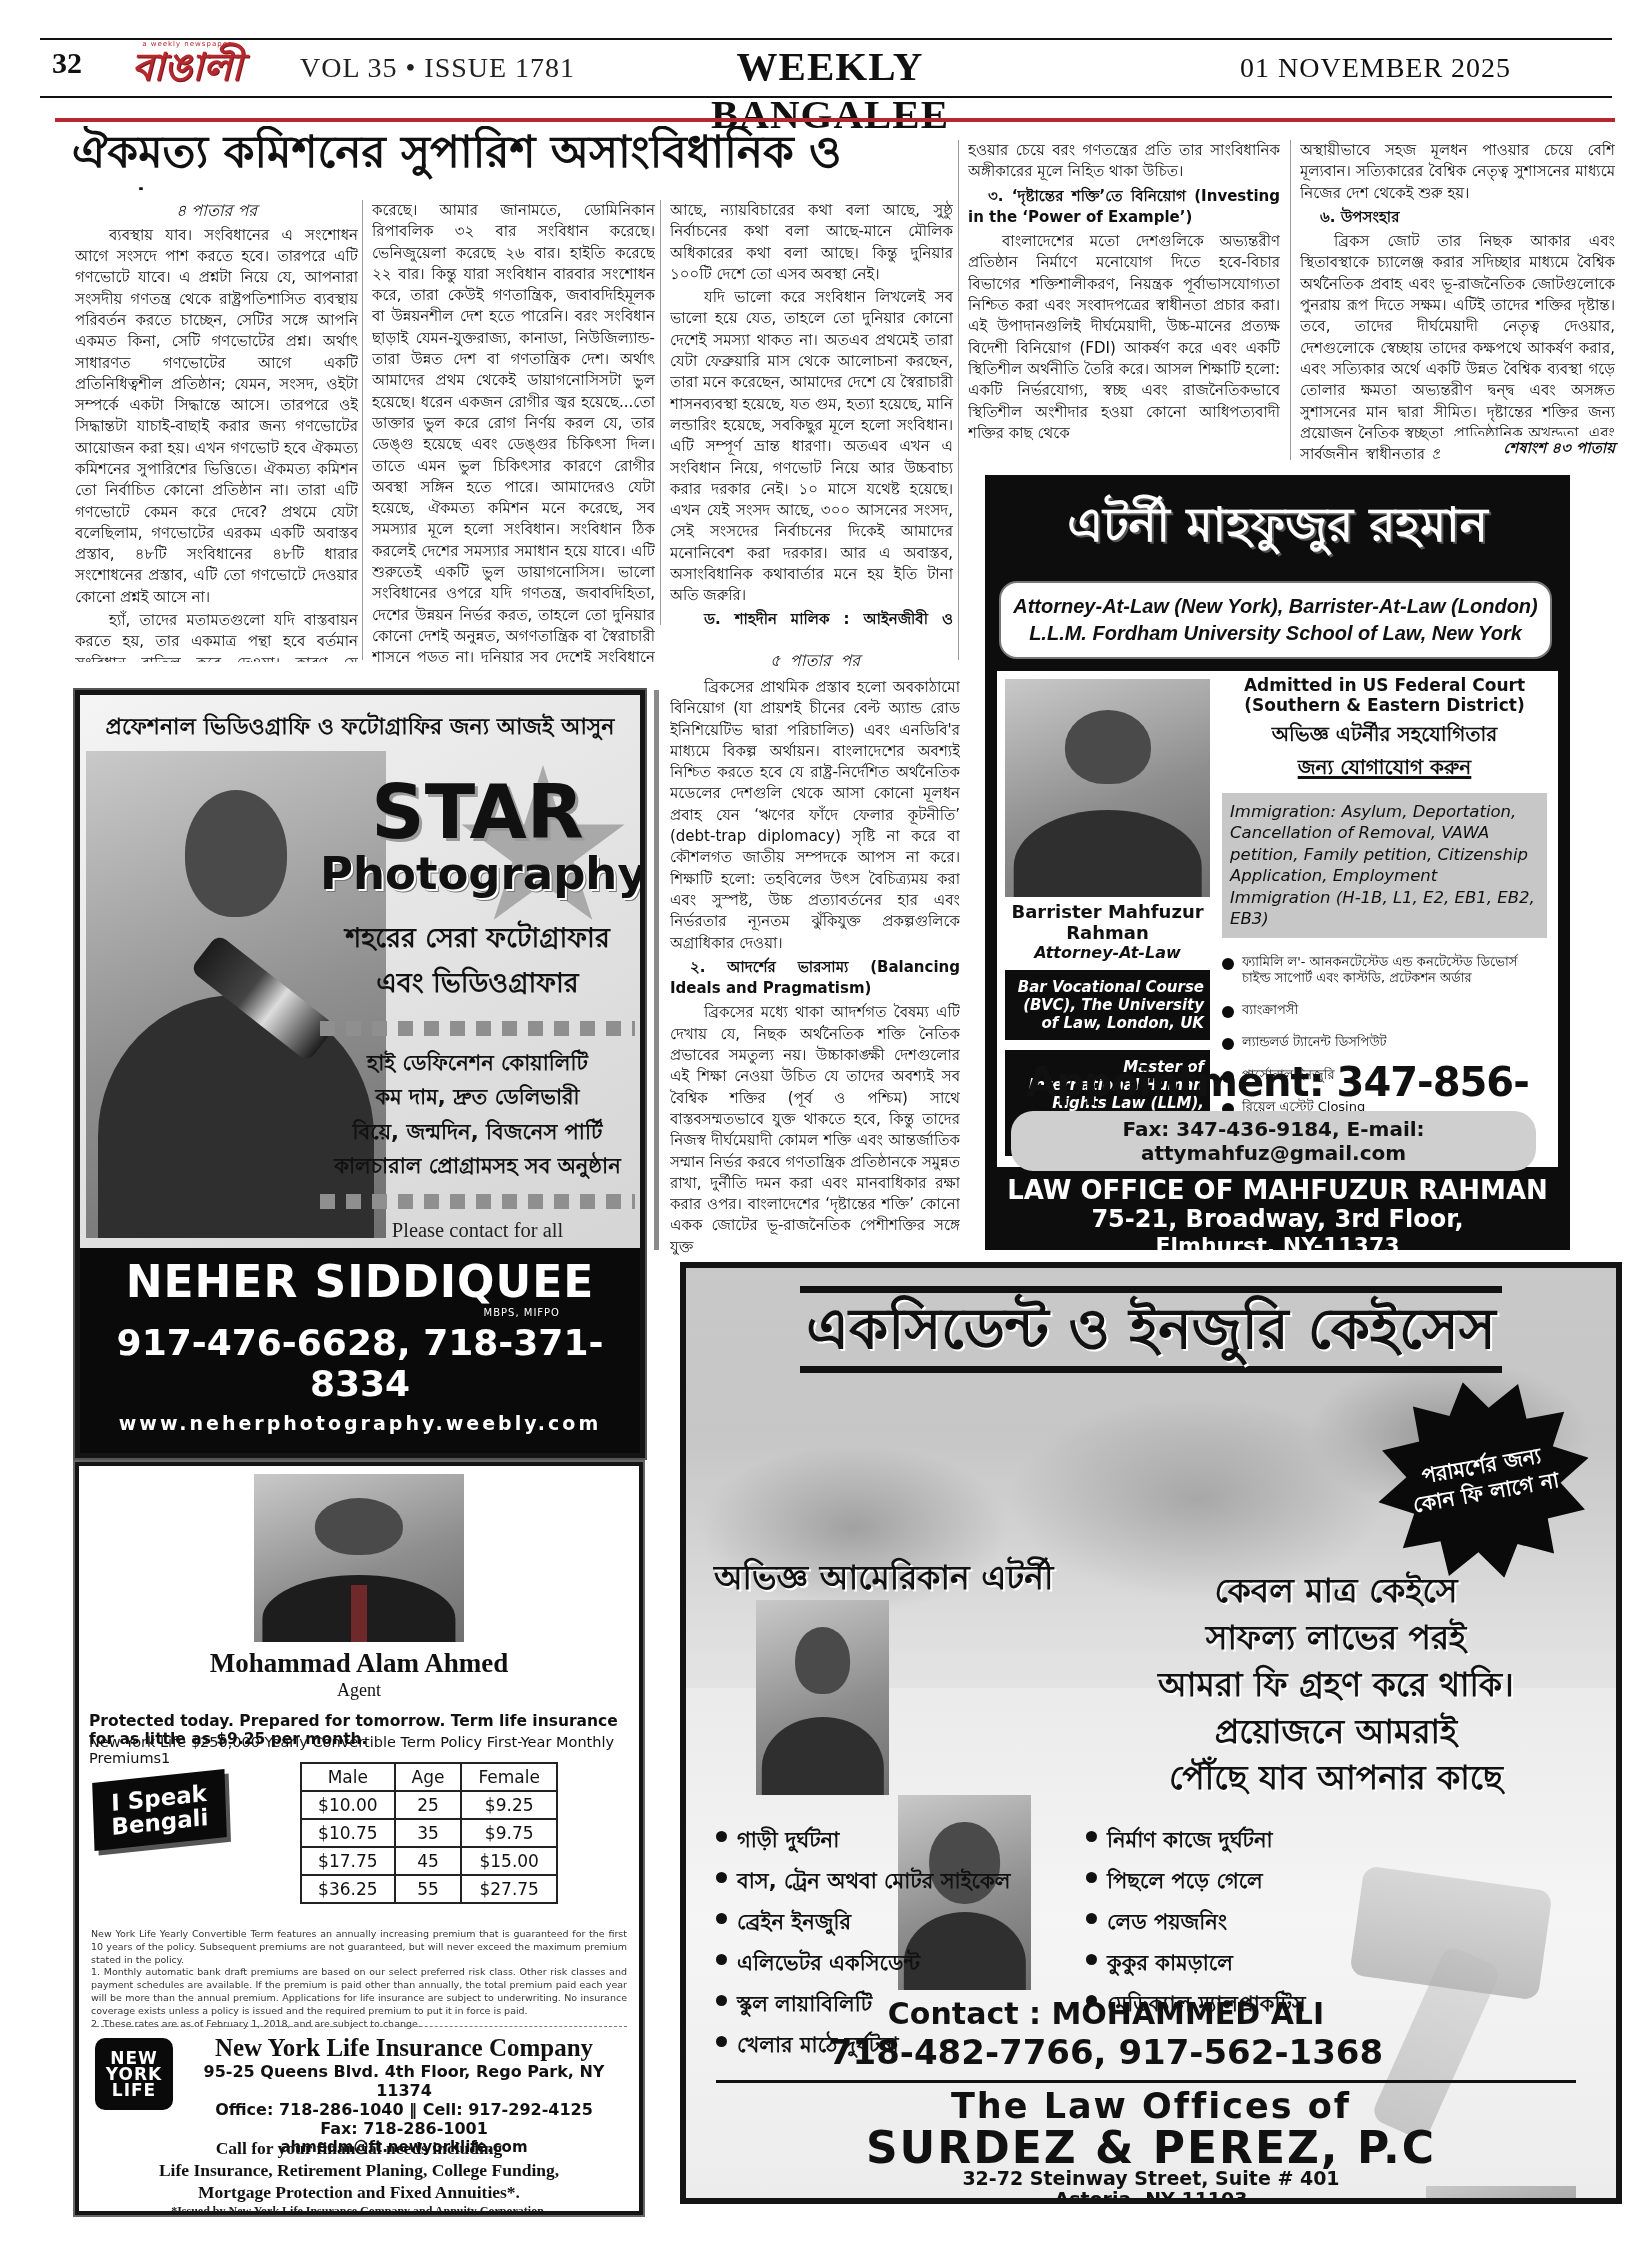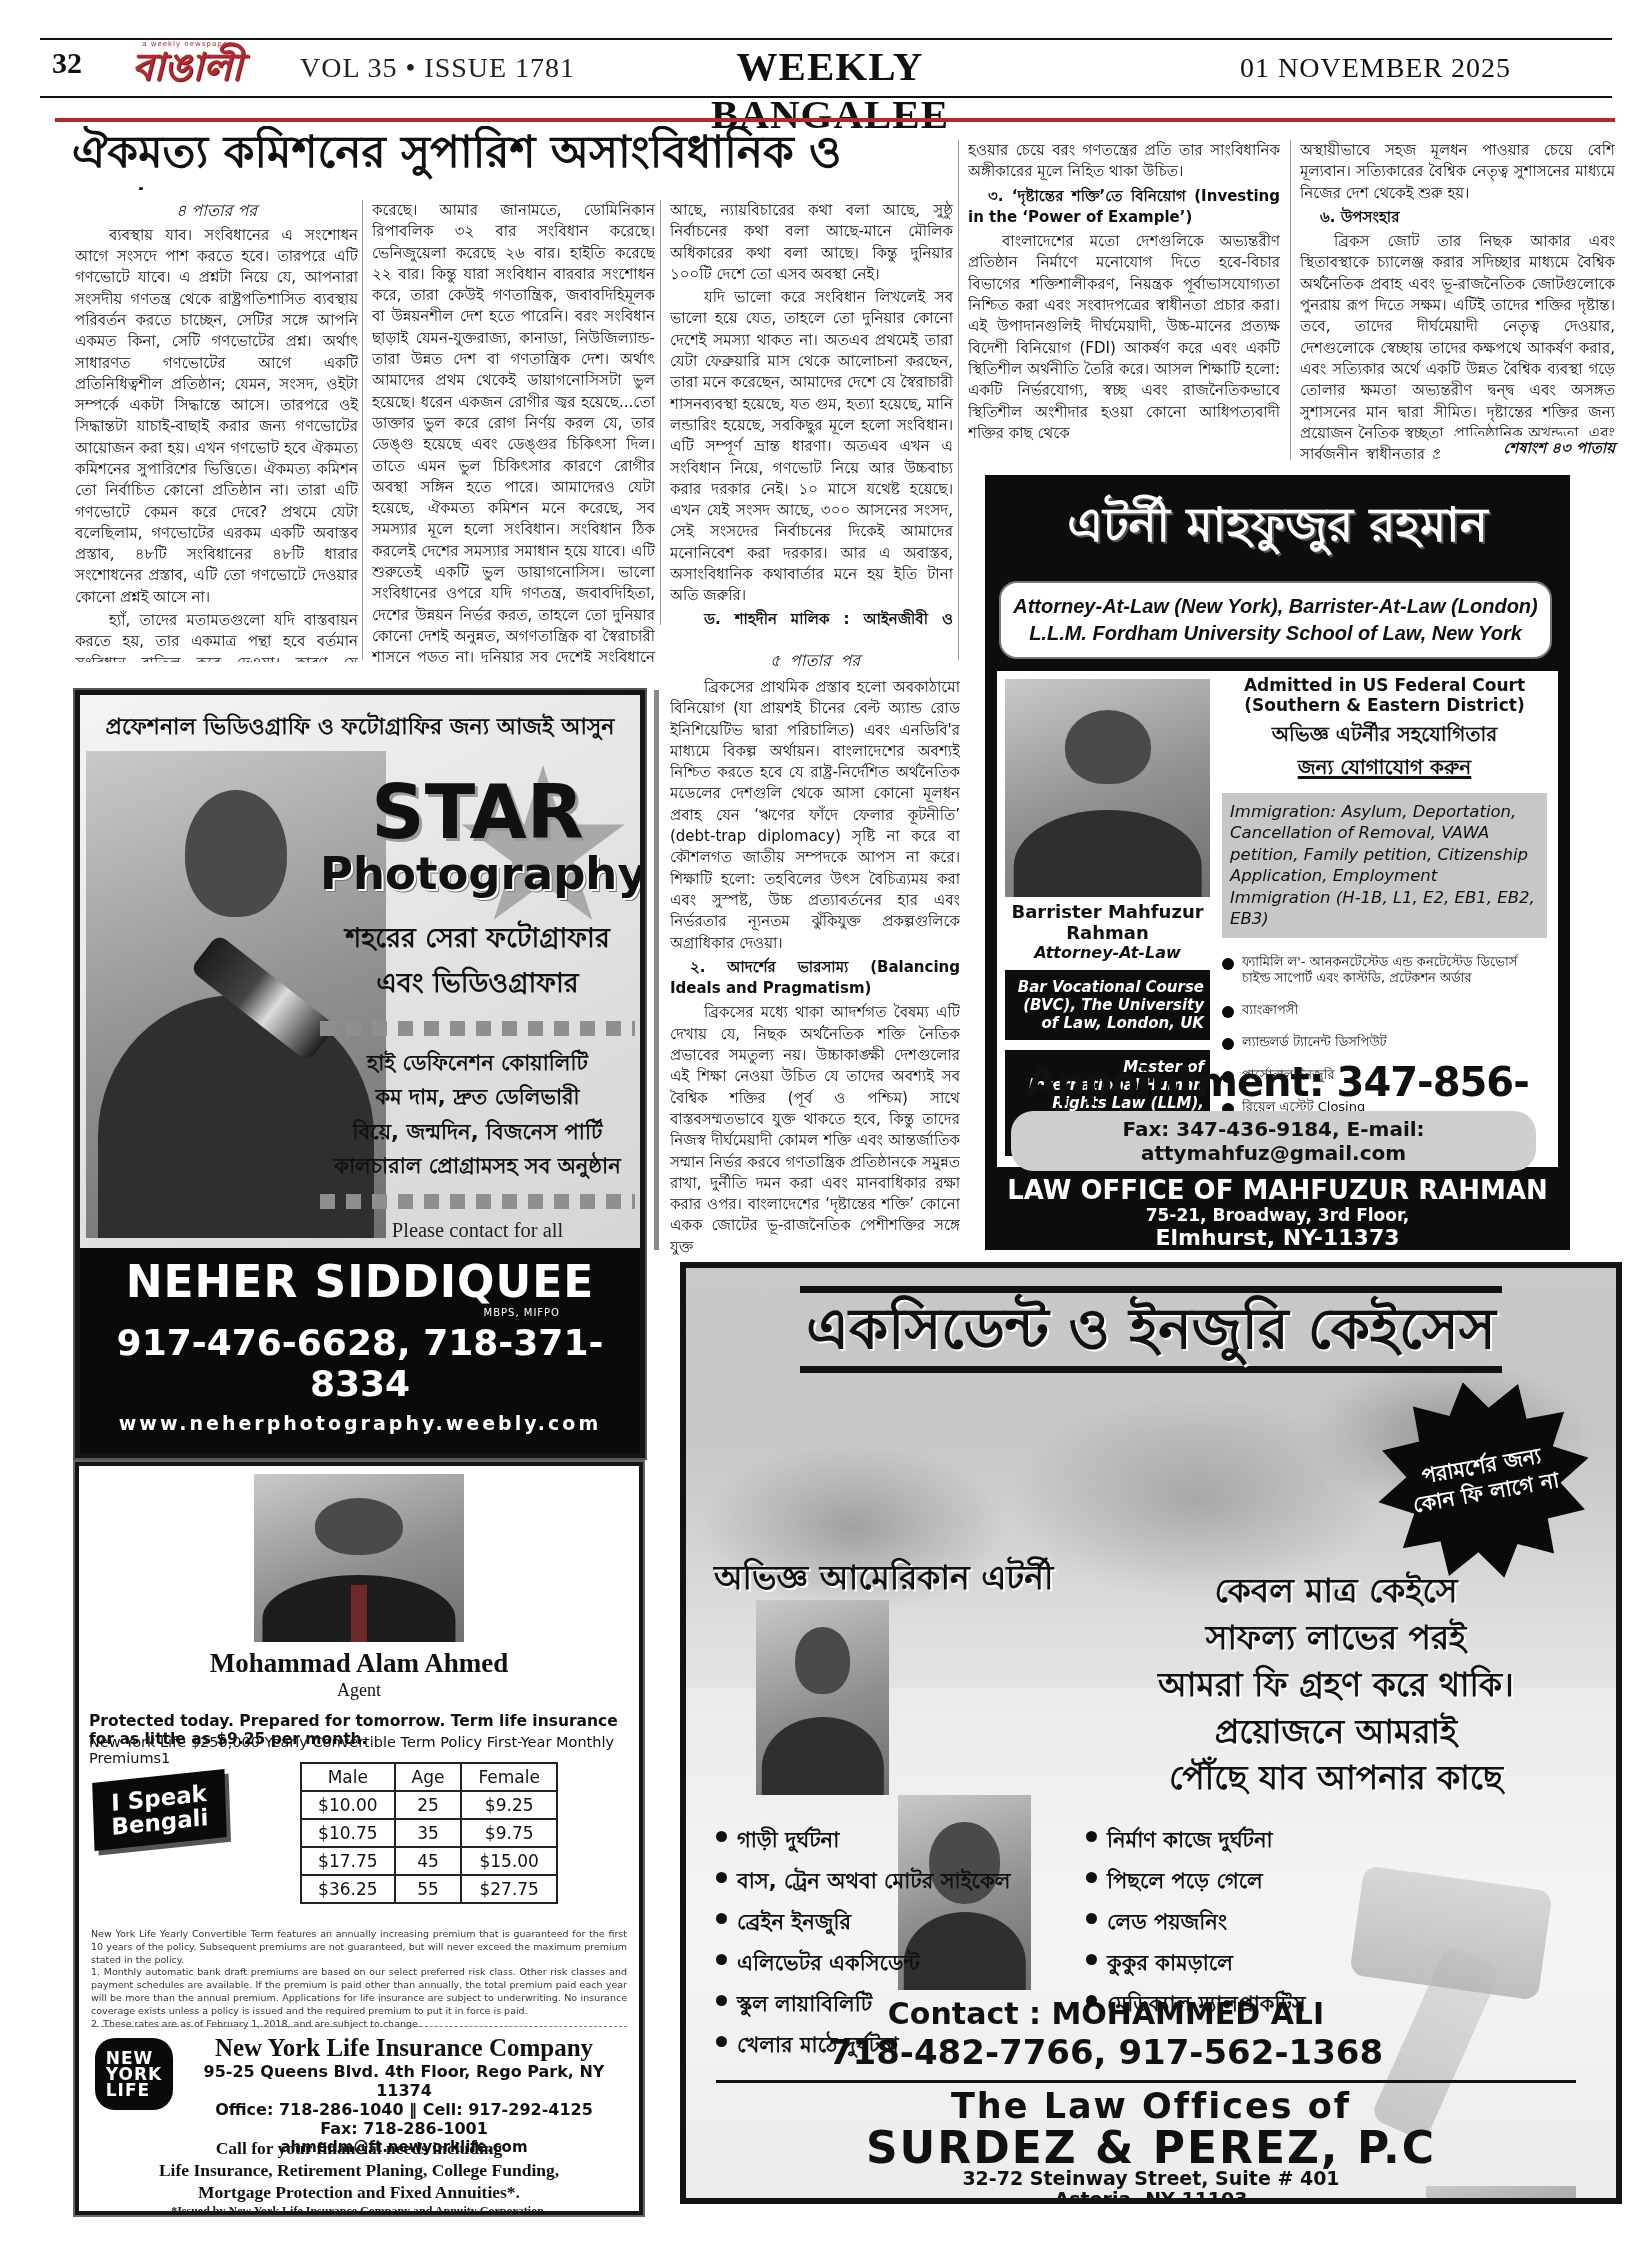--- a/index.html
+++ b/index.html
@@ -48,22 +48,22 @@
   .blt{display:flex;gap:8px;margin:16px 0;}
   .blt .dot{width:12px;height:12px;border-radius:50%;background:#0d0d0d;flex:0 0 12px;margin-top:4px;}
 
   
   .nyl{border:4px solid #141414;background:#fff;box-shadow:0 0 0 2px #666;}
   .nyl table{border-collapse:collapse;margin:0 auto;}
   .nyl td,.nyl th{border:2px solid #222;padding:3px 16px;font-size:17px;font-weight:normal;text-align:center;}
   .speak{background:#0a0a0a;color:#fff;transform:rotate(-6deg) skewX(-4deg);text-align:center;
          font-weight:bold;box-shadow:4px 5px 0 #555;}
   .fineprint{font-size:9.5px;line-height:1.35;color:#333;text-align:justify;}
-  .nyl-logo{background:#0a0a0a;color:#fff;border-radius:20px;font-weight:bold;line-height:0.95;
-            display:flex;align-items:center;justify-content:center;letter-spacing:1px;}
+  .nyl-logo{background:#0a0a0a;color:#fff;border-radius:10px;font-weight:bold;line-height:0.95;
+            display:flex;align-items:center;justify-content:center;text-align:center;letter-spacing:1px;}
 
   
   .acc{border:6px solid #141414;background:linear-gradient(180deg,#cfcfcf 0%,#bdbdbd 18%,#e9e9e9 42%,#f5f5f5 70%,#ececec 100%);}
   .acc-crash{position:absolute;left:0;top:0;right:0;height:420px;
      background:
        radial-gradient(ellipse 220px 120px at 18% 62%,#7c7c7c 0%,transparent 70%),
        radial-gradient(ellipse 260px 140px at 55% 55%,#8d8d8d 0%,transparent 72%),
        radial-gradient(ellipse 200px 110px at 82% 40%,#777 0%,transparent 70%),
        linear-gradient(180deg,#c4c4c4,#dedede);opacity:0.55;}
   .burst{clip-path:polygon(50% 0%,59.3% 15.2%,75% 6.7%,75.5% 24.5%,93.3% 25%,84.8% 40.7%,100% 50%,84.8% 59.3%,93.3% 75%,75.5% 75.5%,75% 93.3%,59.3% 84.8%,50% 100%,40.7% 84.8%,25% 93.3%,24.5% 75.5%,6.7% 75%,15.2% 59.3%,0% 50%,15.2% 40.7%,6.7% 25%,24.5% 24.5%,25% 6.7%,40.7% 15.2%);
@@ -222,21 +222,21 @@
               <span>ইনকর্পোরেশন</span>
             </div>
         </div>
       </div>
 
       <div class="abs b ctr" style="left:0;top:388px;width:100%;font-size:40px;letter-spacing:-1px;">Appointment: 347-856-1736</div>
       <div class="abs pill b ctr" style="left:14px;top:440px;width:525px;font-size:20px;padding:6px 0;">Fax: 347-436-9184, E-mail: attymahfuz@gmail.com</div>
     </div>
     <div class="abs ctr" style="left:0;top:700px;width:100%;color:#fff;">
       <div class="b" style="font-size:26px;">LAW OFFICE OF MAHFUZUR RAHMAN</div>
-      <div class="b" style="font-size:17px;">75-21, Broadway, 3rd Floor,</div>
+      <div class="b" style="font-size:24px;">75-21, Broadway, 3rd Floor,</div>
       <div class="b" style="font-size:22px;">Elmhurst, NY-11373</div>
     </div>
   </div>
 
   <div class="abs nyl clip" style="left:75px;top:1462px;width:560px;height:745px;">
     <div class="photo abs" style="left:175px;top:8px;width:210px;height:168px;">
       <div class="head"></div>
         <div class="body" style="background:#1d1d1d;"></div>
       <div class="abs" style="left:46%;bottom:0;width:8%;height:34%;background:#6e2a2a;"></div>
     </div>

